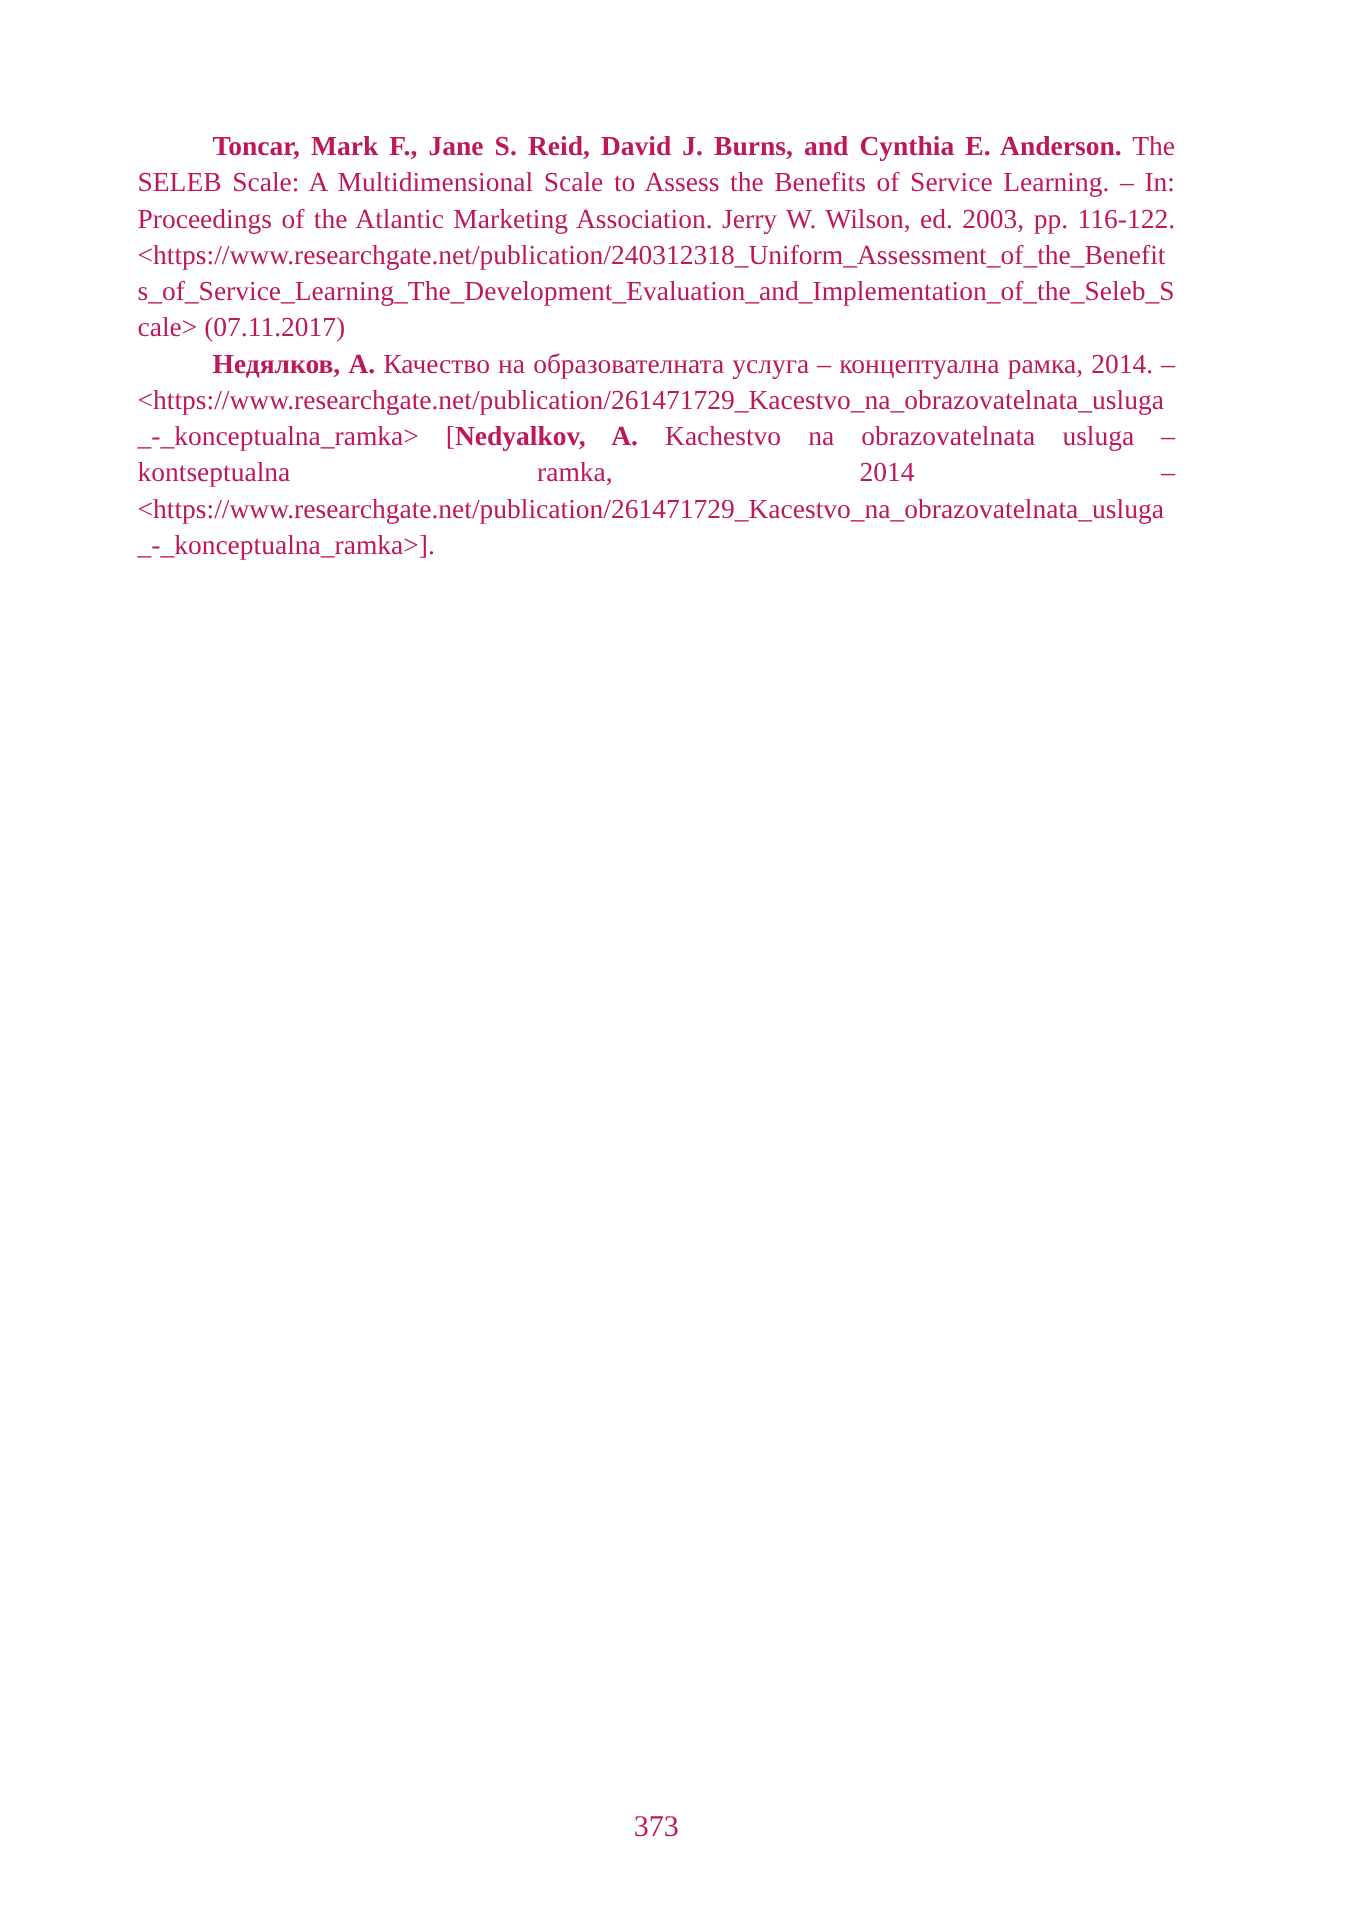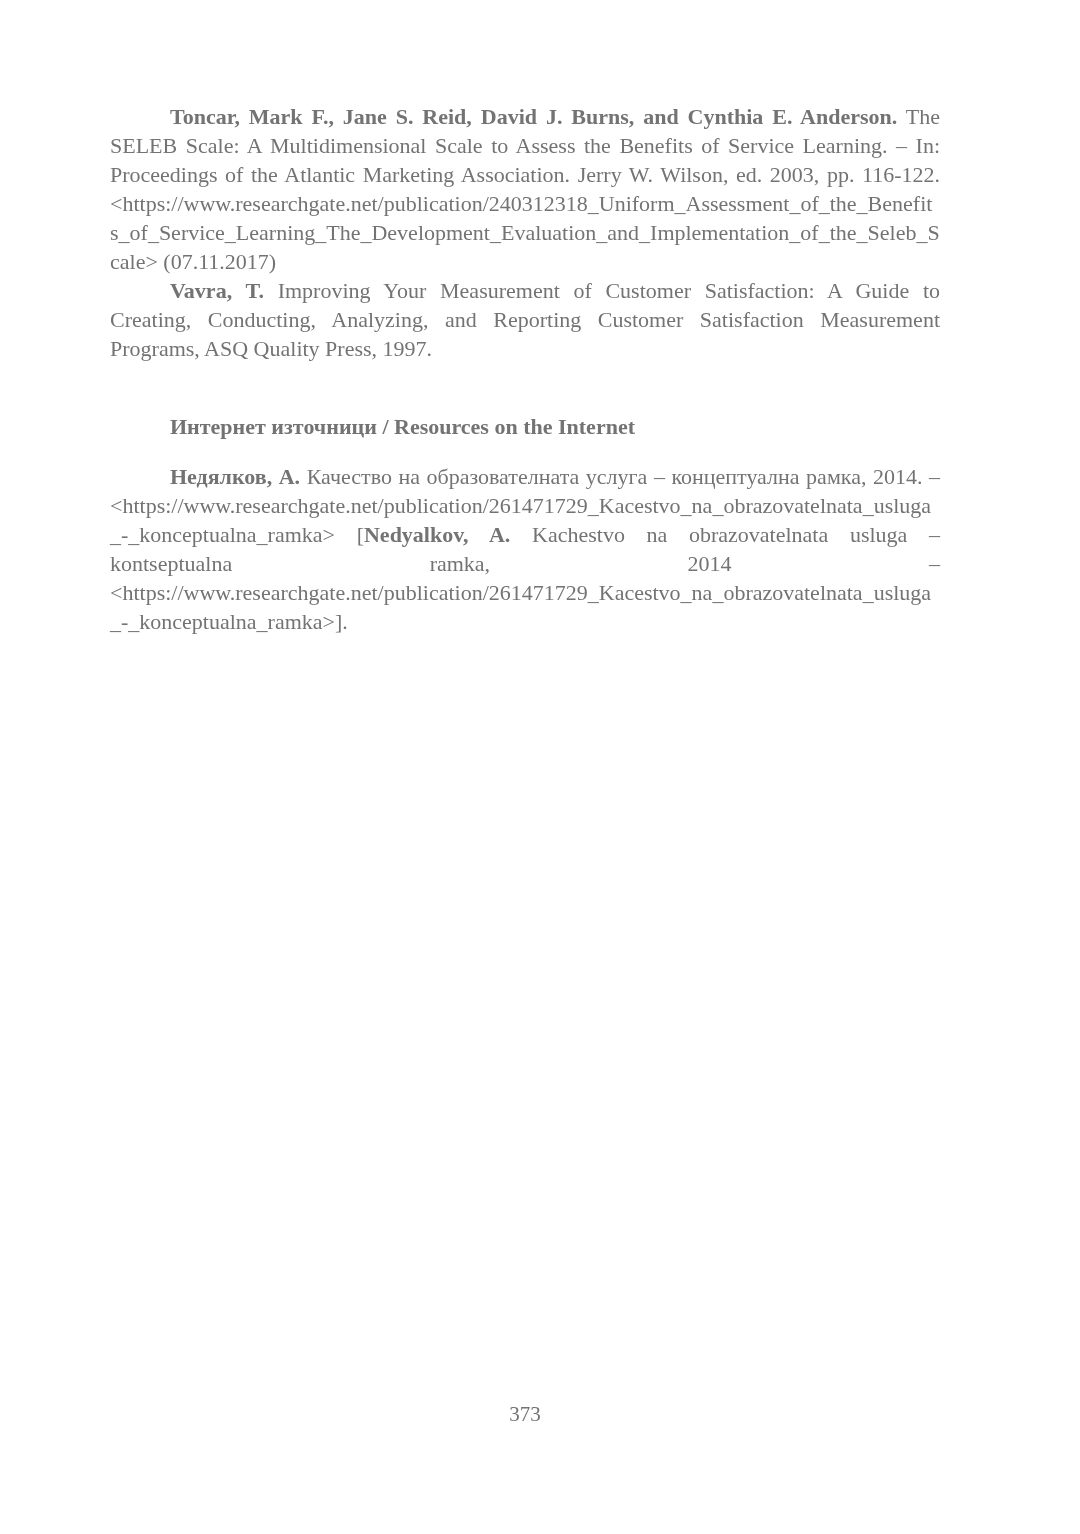--- a/index.html
+++ b/index.html
@@ -6,21 +6,21 @@
     margin: 0;
     padding: 0;
     background: #ffffff;
   }
   .page {
     position: relative;
     width: 1080px;
     height: 1534px;
     background: #ffffff;
     font-family: "Liberation Serif", "DejaVu Serif", serif;
-    color: #737373;
+    color: #be185d;
     overflow: hidden;
   }
   .content {
     position: absolute;
     left: 110px;
     top: 102px;
     width: 830px;
   }
   .ref {
     margin: 0;
@@ -37,38 +37,36 @@
   .section-heading {
     font-size: 22px;
     line-height: 29px;
     font-weight: bold;
     margin: 49px 0 21px 0;
     padding-left: 60px;
   }
   .page-number {
     position: absolute;
     left: 110px;
-    top: 1400px;
+    top: 1448px;
     width: 830px;
     text-align: center;
-    font-size: 21px;
+    font-size: 24px;
     line-height: 29px;
   }
 </style>
 </head>
 <body>
 
 <div class="page">
   <div class="content">
 
     <p class="ref"><span class="author">Toncar, Mark F., Jane S. Reid, David J. Burns, and Cynthia E. Anderson.</span><span> The SELEB Scale: A Multidimensional Scale to Assess the Benefits of Service Learning. – In: Proceedings of the Atlantic Marketing Association. Jerry W. Wilson, ed. 2003, pp. 116-122. &lt;https://www.researchgate.net/publication/240312318_Uniform_Assessment_of_the_Benefits_of_Service_Learning_The_Development_Evaluation_and_Implementation_of_the_Seleb_Scale&gt; (07.11.2017)</span></p>
 
-    <p class="ref"><span class="author">Vavra, T.</span><span> Improving Your Measurement of Customer Satisfaction: A Guide to Creating, Conducting, Analyzing, and Reporting Customer Satisfaction Measurement Programs, ASQ Quality Press, 1997.</span></p>
 
 
-    <h2 class="section-heading">Интернет източници / Resources on the Internet</h2>
 
     <p class="ref"><span class="author">Недялков, А.</span><span> Качество на образователната услуга – концептуална рамка, 2014. – &lt;https://www.researchgate.net/publication/261471729_Kacestvo_na_obrazovatelnata_usluga_-_konceptualna_ramka&gt; [</span><span class="author">Nedyalkov, A.</span><span> Kachestvo na obrazovatelnata usluga – kontseptualna ramka, 2014 – &lt;https://www.researchgate.net/publication/261471729_Kacestvo_na_obrazovatelnata_usluga_-_konceptualna_ramka&gt;].</span></p>
 
   </div>
 
   <div class="page-number">373</div>
 </div>
 
 </body></html>

